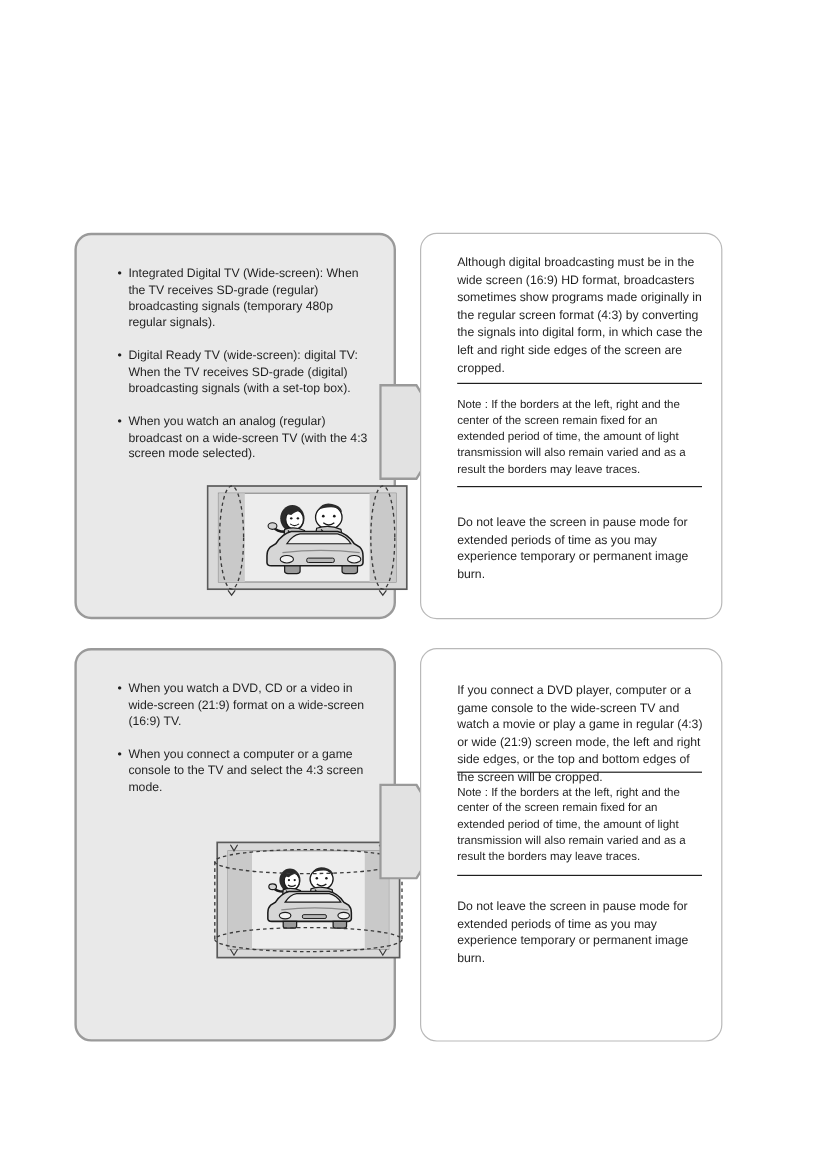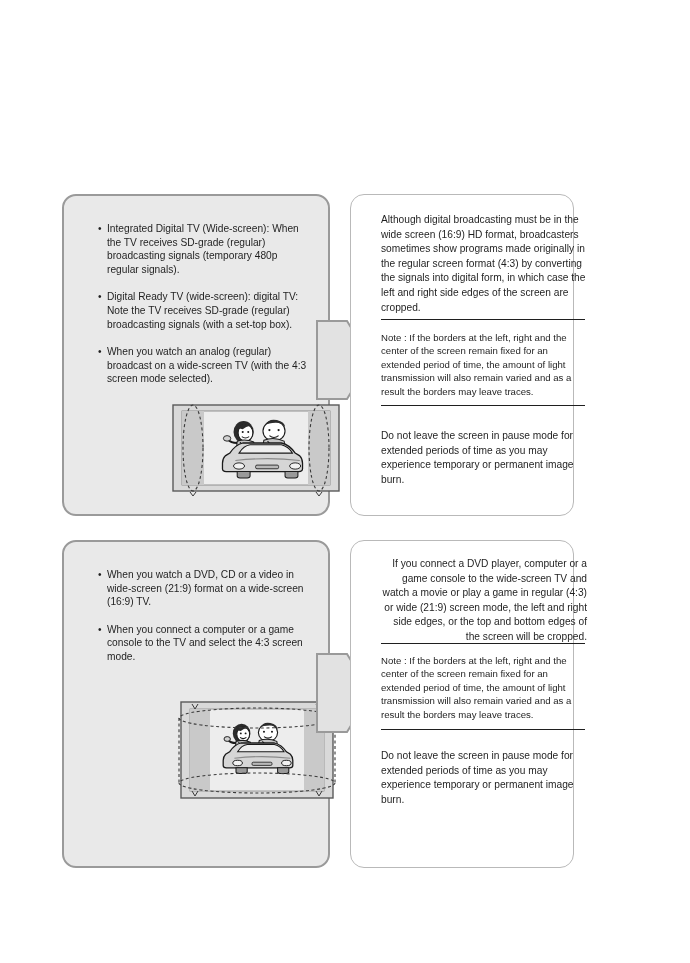--- a/index.html
+++ b/index.html
@@ -40,21 +40,21 @@
     border-radius: 14px;
     box-sizing: border-box;
   }
   .s1 .panel-left { top: 0px; height: 322px; }
   .s2 .panel-left { top: 0px; height: 328px; }
 
   
   .panel-right {
     position: absolute;
     left: 350px;
-    width: 224px;
+    width: 252px;
     background: #ffffff;
     border: 1px solid #b9b9b9;
     border-radius: 14px;
     box-sizing: border-box;
   }
   .s1 .panel-right { top: 0px; height: 322px; }
   .s2 .panel-right { top: 0px; height: 328px; }
 
   
   .bullets {
@@ -84,21 +84,21 @@
   
   .body-text {
     position: absolute;
     left: 30px;
     width: 206px;
     font-size: 10.2px;
     line-height: 14.6px;
     color: #1f1f1f;
   }
   .s1 .para-top { top: 18px; }
-  .s2 .para-top { top: 16px; text-align: right; }
+  .s2 .para-top { top: 28px; }
 
   .rule {
     position: absolute;
     left: 30px;
     width: 204px;
     height: 0;
     border-top: 1.4px solid #1f1f1f;
   }
 
   .note {
@@ -136,21 +136,21 @@
   <div class="section s1">
 
     <div class="panel-left">
       <ul class="bullets">
         <li class="bullet">
           <span class="dot">•</span>
           <span>Integrated Digital TV (Wide-screen): When the TV receives SD-grade (regular) broadcasting signals (temporary 480p regular signals).</span>
         </li>
         <li class="bullet">
           <span class="dot">•</span>
-          <span>Digital Ready TV (wide-screen): digital TV: Note the TV receives SD-grade (regular) broadcasting signals (with a set-top box).</span>
+          <span>Digital Ready TV (wide-screen): digital TV: When the TV receives SD-grade (digital) broadcasting signals (with a set-top box).</span>
         </li>
         <li class="bullet">
           <span class="dot">•</span>
           <span>When you watch an analog (regular) broadcast on a wide-screen TV (with the 4:3 screen mode selected).</span>
         </li>
       </ul>
 
       <div class="illus">
         <svg width="168" height="94" viewBox="0 0 168 94" xmlns="http://www.w3.org/2000/svg">
 

